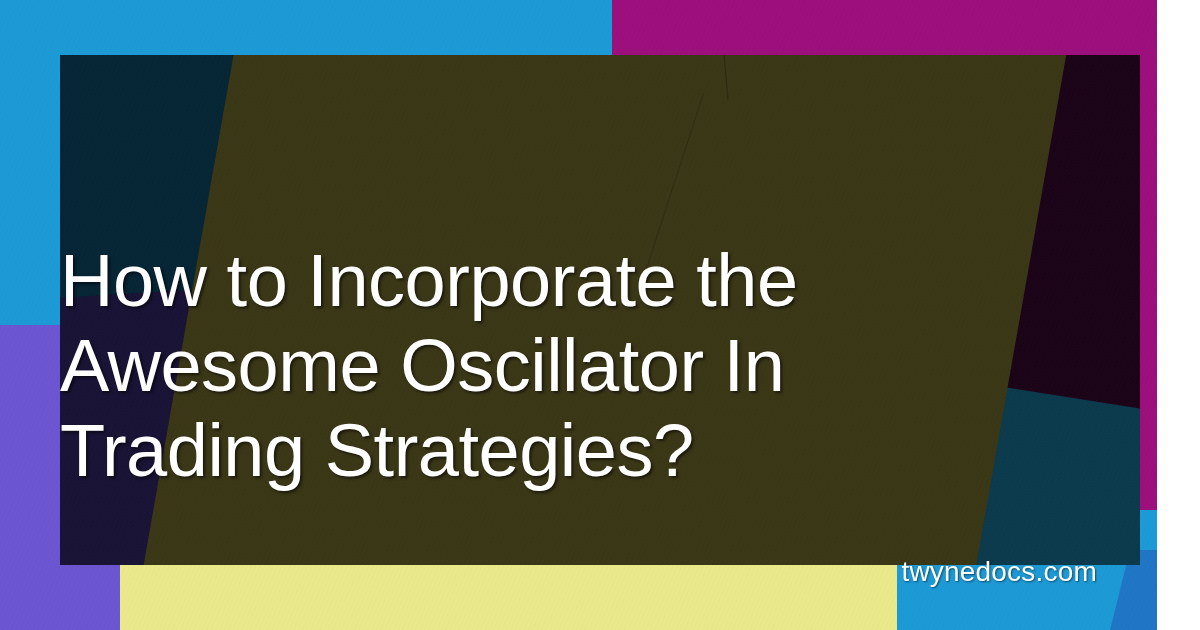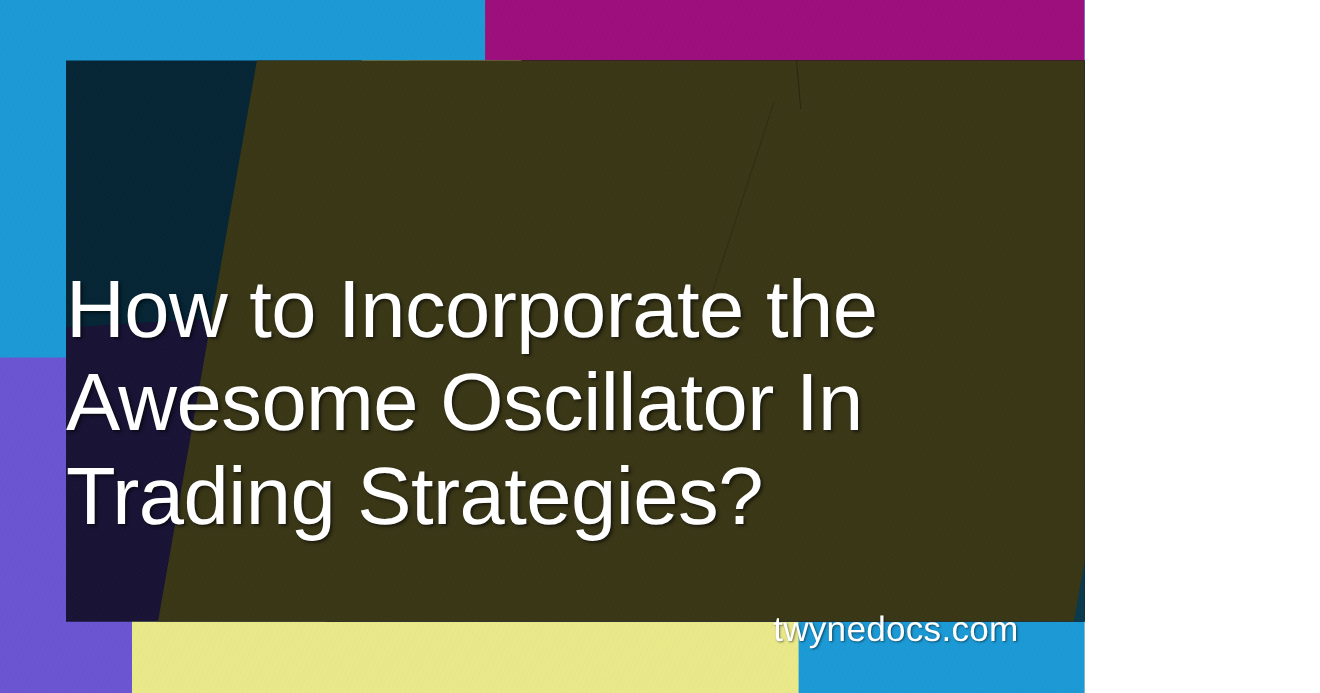--- a/index.html
+++ b/index.html
@@ -2,25 +2,25 @@
 <html><head>
 <meta charset="utf-8">
 <style>
   html, body {
     margin: 0;
     padding: 0;
     background: #ffffff;
   }
   #card {
     position: relative;
-    width: 986px;
+    width: 1157px;
     height: 630px;
     overflow: hidden;
     font-family: "Liberation Sans", sans-serif;
-    background: #3b82f6;
+    background: #c2410c;
   }
 
   
   .layer { position: absolute; }
 
   
   #bg-base {
     inset: 0;
     background: #1c9ad6;
   }
@@ -145,21 +145,21 @@
     font-weight: 400;
     letter-spacing: -0.5px;
     text-shadow: 2px 2px 3px rgba(0,0,0,0.55);
     white-space: pre-line;
   }
   #site {
     position: absolute;
     right: 60px;
     bottom: 36px;
     color: #ffffff;
-    font-size: 32px;
+    font-size: 28px;
     line-height: 44px;
     font-weight: 400;
     letter-spacing: 0.2px;
     text-shadow: 1px 1px 2px rgba(0,0,0,0.5);
   }
 </style>
 </head>
 <body>
 
 <div id="card">

